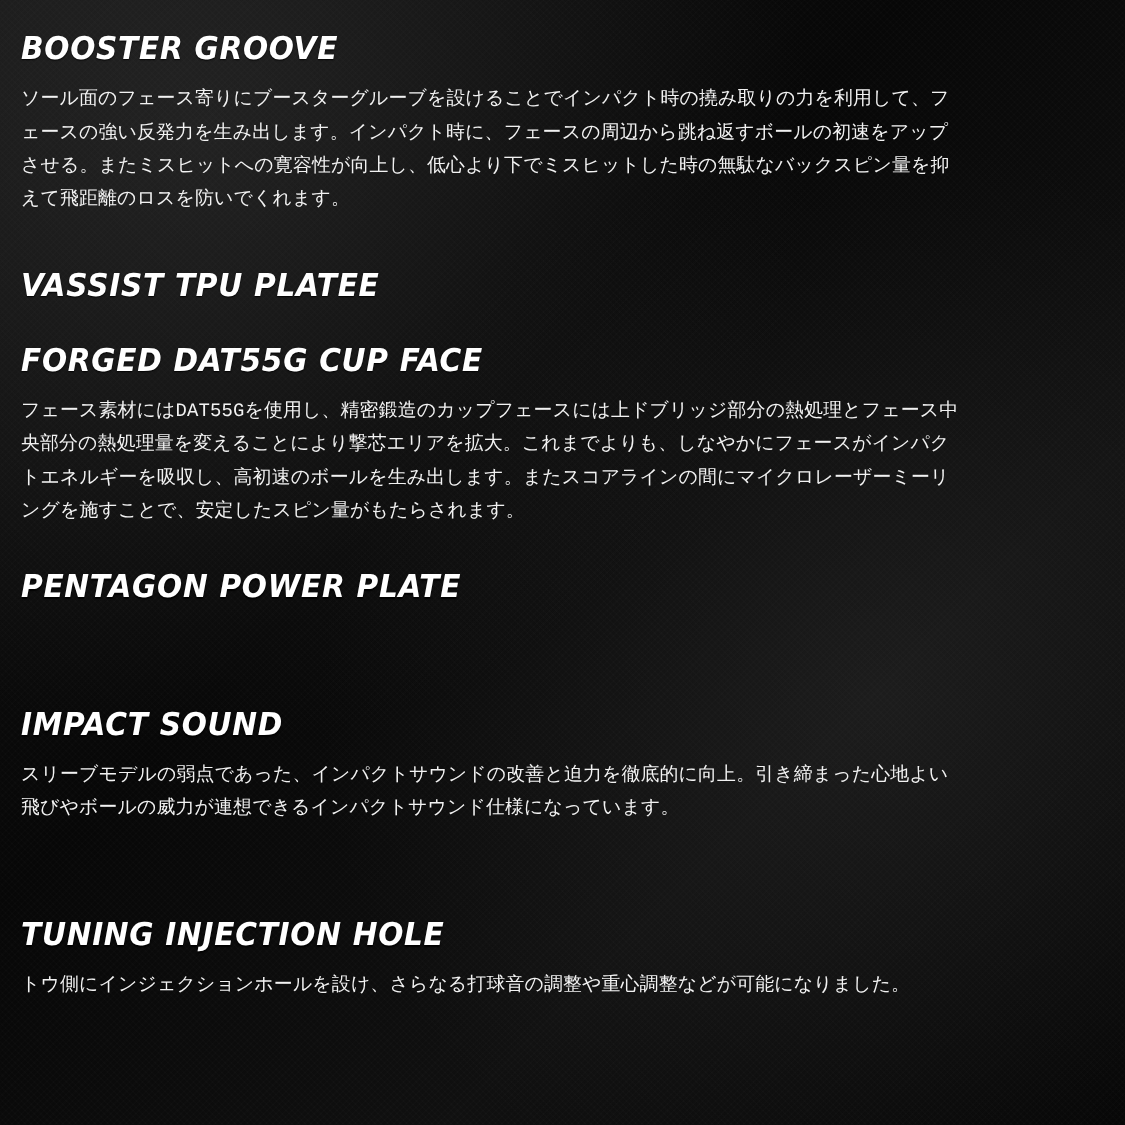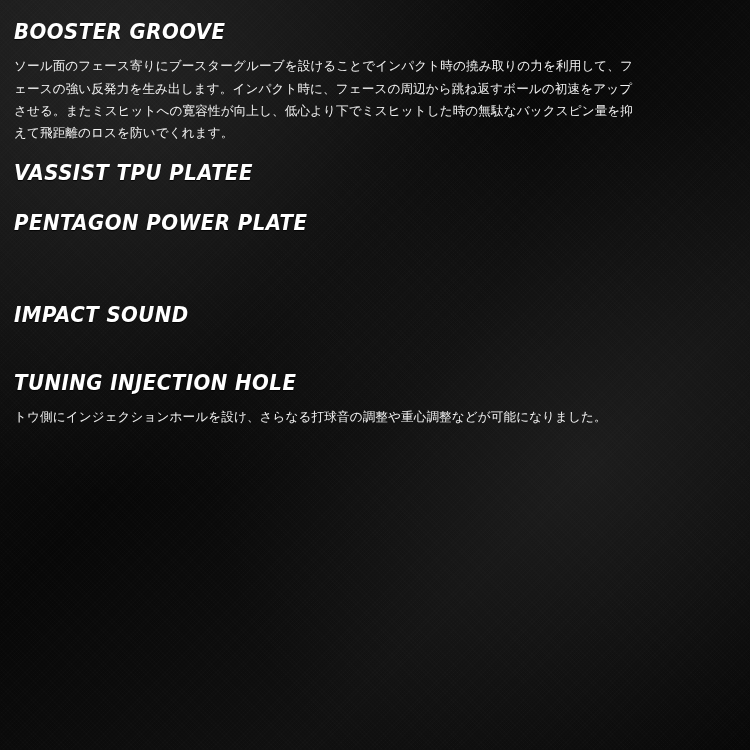--- a/index.html
+++ b/index.html
@@ -49,56 +49,61 @@
     letter-spacing: 0.5px;
     line-height: 1.15;
     margin: 0 0 11px 0;
     color: #ffffff;
     text-shadow: 0 1px 1px rgba(0,0,0,0.9);
     transform: scaleX(0.94);
     transform-origin: left center;
     white-space: nowrap;
   }
   .section-body {
-    font-family: Liberation Serif, serif;
+    font-family: Liberation Mono, monospace;
     font-size: 12.6px;
     line-height: 1.78;
     color: #f2f2f2;
     margin: 0;
     letter-spacing: 0.1px;
     text-align: left;
   }
   .sec-booster  { margin-top: 4px; }
-  .sec-vassist  { margin-top: 16px; }
+  .sec-vassist  { margin-top: 33px; }
   .sec-forged   { margin-top: 26px; }
   .sec-pentagon { margin-top: 26px; }
   .sec-impact   { margin-top: 68px; }
-  .sec-tuning   { margin-top: 44px; }
+  .sec-tuning   { margin-top: 60px; }
 </style>
 </head>
 <body>
 
 <div class="page">
 
   <section class="section sec-booster">
     <h2 class="section-heading">BOOSTER GROOVE</h2>
     <p class="section-body">ソール面のフェース寄りにブースターグルーブを設けることでインパクト時の撓み取りの力を利用して、フェースの強い反発力を生み出します。インパクト時に、フェースの周辺から跳ね返すボールの初速をアップさせる。またミスヒットへの寛容性が向上し、低心より下でミスヒットした時の無駄なバックスピン量を抑えて飛距離のロスを防いでくれます。</p>
   </section>
 
   <section class="section sec-vassist">
     <h2 class="section-heading">VASSIST TPU PLATEE</h2>
   </section>
 
+  <section class="section sec-forged">
+    <h2 class="section-heading">FORGED DAT55G CUP FACE</h2>
+    <p class="section-body">フェース素材にはDAT55Gを使用し、精密鍛造のカップフェースには上ドブリッジ部分の熱処理とフェース中央部分の熱処理量を変えることにより撃芯エリアを拡大。これまでよりも、しなやかにフェースがインパクトエネルギーを吸収し、高初速のボールを生み出します。またスコアラインの間にマイクロレーザーミーリングを施すことで、安定したスピン量がもたらされます。</p>
+  </section>
 
   <section class="section sec-pentagon">
     <h2 class="section-heading">PENTAGON POWER PLATE</h2>
   </section>
 
   <section class="section sec-impact">
     <h2 class="section-heading">IMPACT SOUND</h2>
+    <p class="section-body">スリーブモデルの弱点であった、インパクトサウンドの改善と迫力を徹底的に向上。引き締まった心地よい飛びやボールの威力が連想できるインパクトサウンド仕様になっています。</p>
   </section>
 
   <section class="section sec-tuning">
     <h2 class="section-heading">TUNING INJECTION HOLE</h2>
     <p class="section-body">トウ側にインジェクションホールを設け、さらなる打球音の調整や重心調整などが可能になりました。</p>
   </section>
 
 </div>
 
 </body></html>

